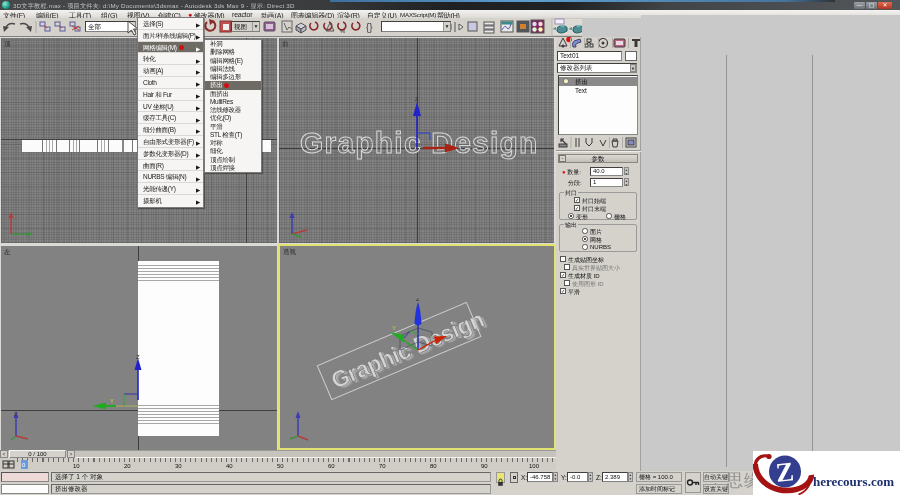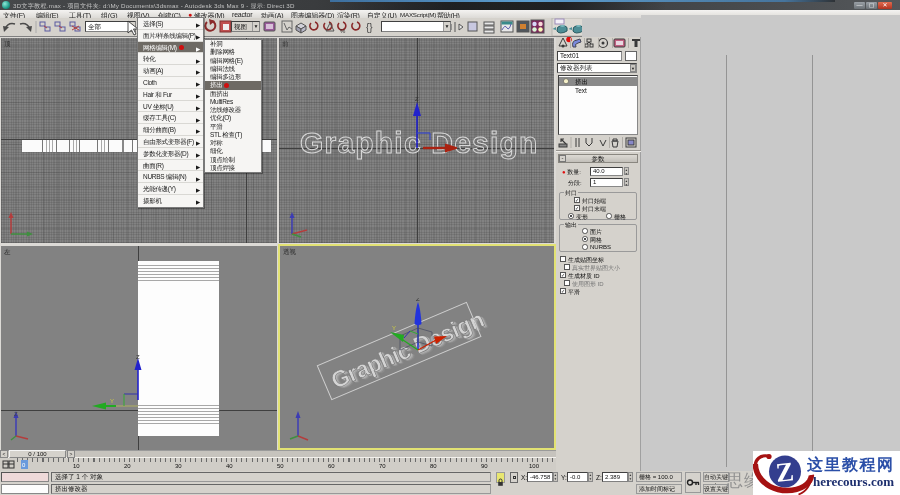--- a/index.html
+++ b/index.html
@@ -436,21 +436,20 @@
 </div>
 <div class="abs" id="wmark">
   <svg width="64" height="44" viewBox="0 0 64 44" style="position:absolute;left:0;top:0;">
     <circle cx="32" cy="20.5" r="16" fill="#333e8e"></circle>
     <text x="32" y="30" font-size="27" font-weight="bold" text-anchor="middle" fill="#fff" font-family="Liberation Serif" transform="rotate(-6 32 22)">Z</text>
     <circle cx="16" cy="5.5" r="2.6" fill="#a51212"></circle>
     <path d="M 15 5 C 7 3.5, 2 9, 2.3 15" fill="none" stroke="#a51212" stroke-width="3.2"></path>
     <path d="M 2.3 13 C 2.8 25, 12 35.5, 25 38.5 C 38 41.5, 51 38, 56.5 30 C 58 27.5, 58.6 25.5, 58.3 24" fill="none" stroke="#a51212" stroke-width="5.5"></path>
     <path d="M 58.3 24 C 58.8 33, 53 41, 45.5 43.5" fill="none" stroke="#a51212" stroke-width="1.8"></path>
   </svg>
-  <div style="position:absolute;left:54px;top:4px;font-size:16px;font-weight:bold;color:#2b4fa8;letter-spacing:1.5px;white-space:nowrap;">这里教程网</div>
   <div style="position:absolute;left:60px;top:23px;font-size:13px;font-weight:bold;color:#1d2f6e;font-family:'Liberation Serif',serif;white-space:nowrap;">herecours.com</div>
 </div>
 
 <div class="menu" id="menu1" style="left:137px;top:17px;width:67px;">
   <div class="mi">选择(S)<span class="sub">▶</span></div>
   <div class="mi">面片/样条线编辑(P)<span class="sub">▶</span></div>
   <div class="mi hl">网格编辑(M)<span class="rdot"></span><span class="sub">▶</span></div>
   <div class="mi">转化<span class="sub">▶</span></div>
   <div class="mi">动画(A)<span class="sub">▶</span></div>
   <div class="mi">Cloth<span class="sub">▶</span></div>

